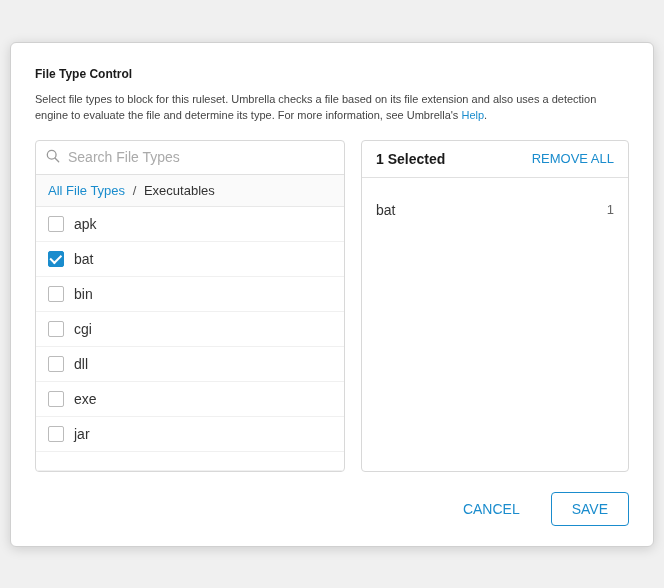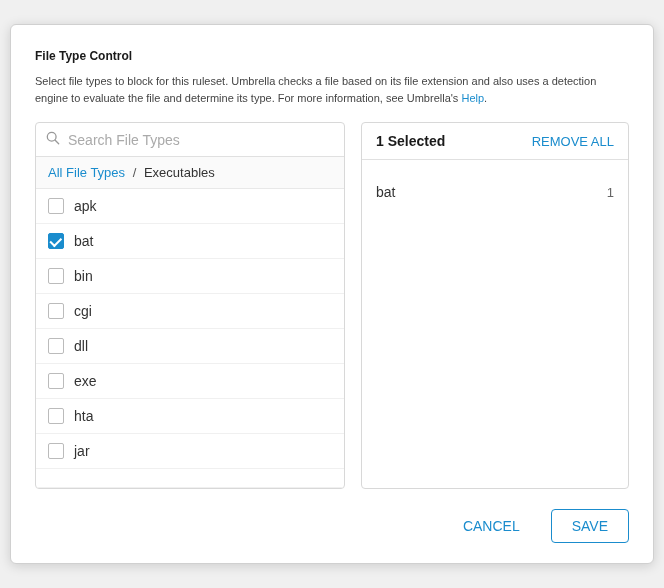--- a/index.html
+++ b/index.html
@@ -248,24 +248,20 @@
           <div class="file-item">
             <div class="checkbox"></div>
             <span class="file-label">dll</span>
           </div>
           <div class="file-item">
             <div class="checkbox"></div>
             <span class="file-label">exe</span>
           </div>
           <div class="file-item">
             <div class="checkbox"></div>
-            <span class="file-label">hta</span>
-          </div>
-          <div class="file-item">
-            <div class="checkbox"></div>
             <span class="file-label">jar</span>
           </div>
           <div class="file-item"></div>
         </div>
     </div>
 
     <div class="right-panel">
       <div class="selected-header">
         <span class="selected-count">1 Selected</span>
         <button class="remove-all-btn">REMOVE ALL</button>

